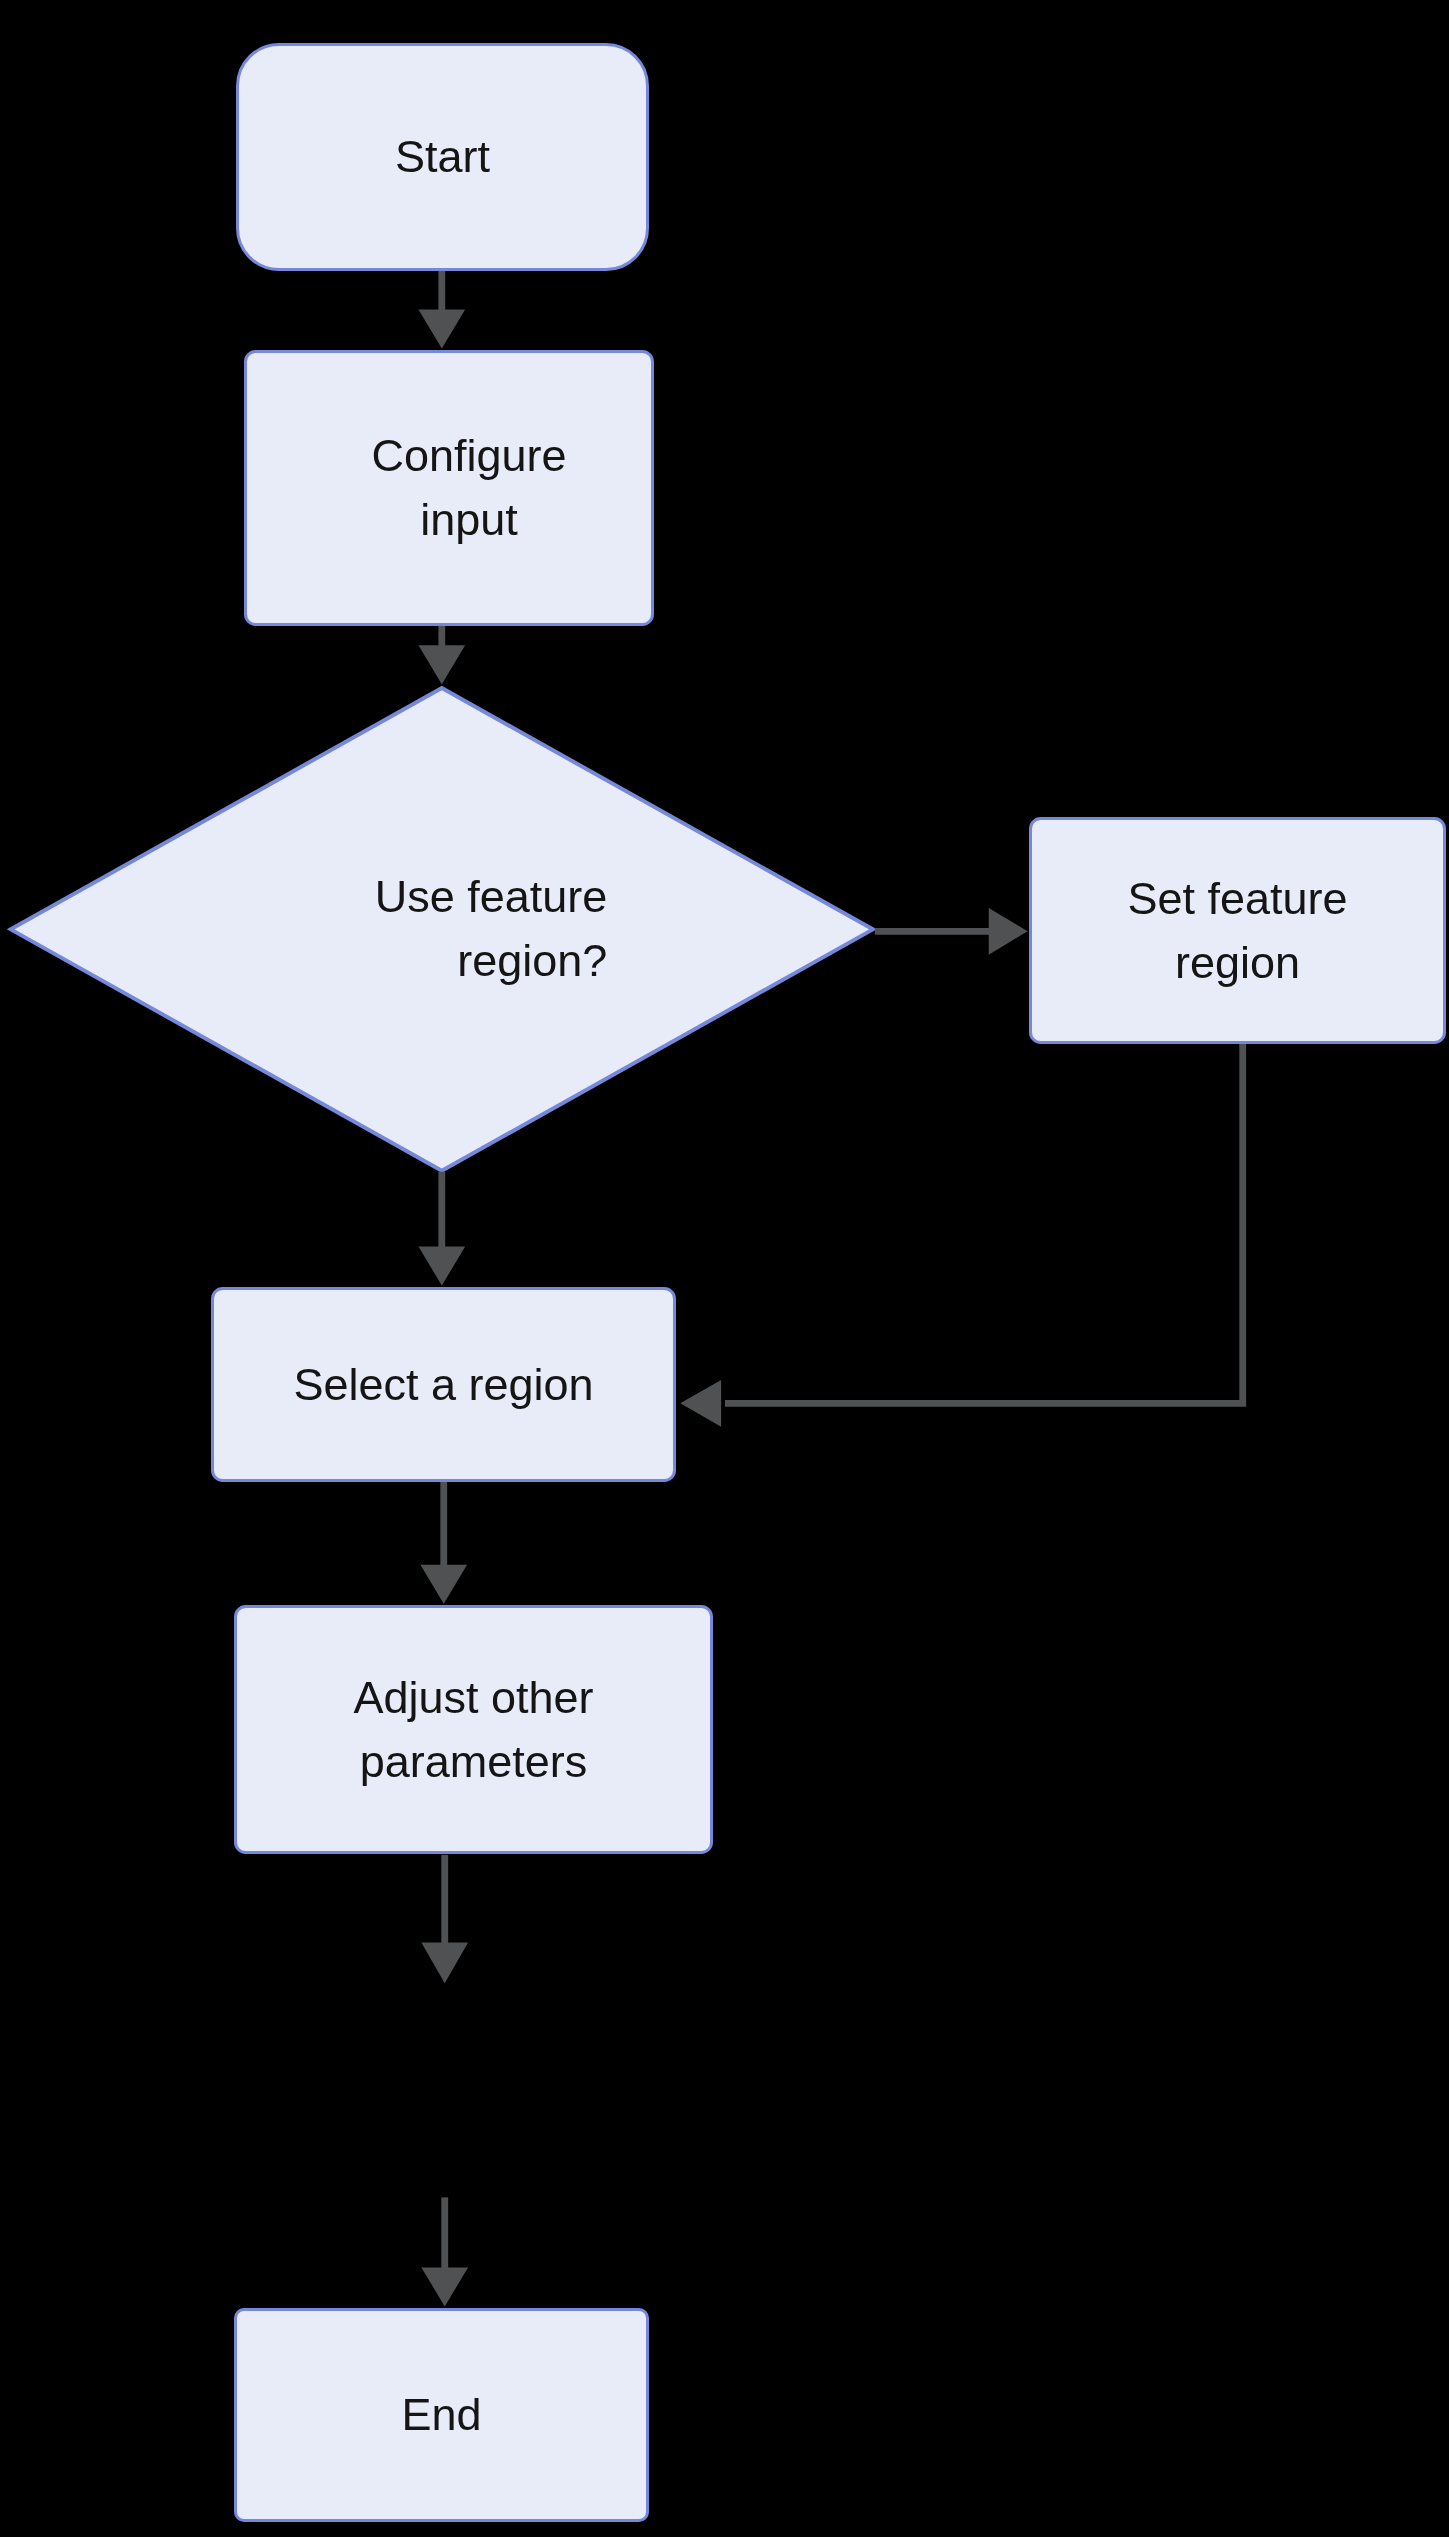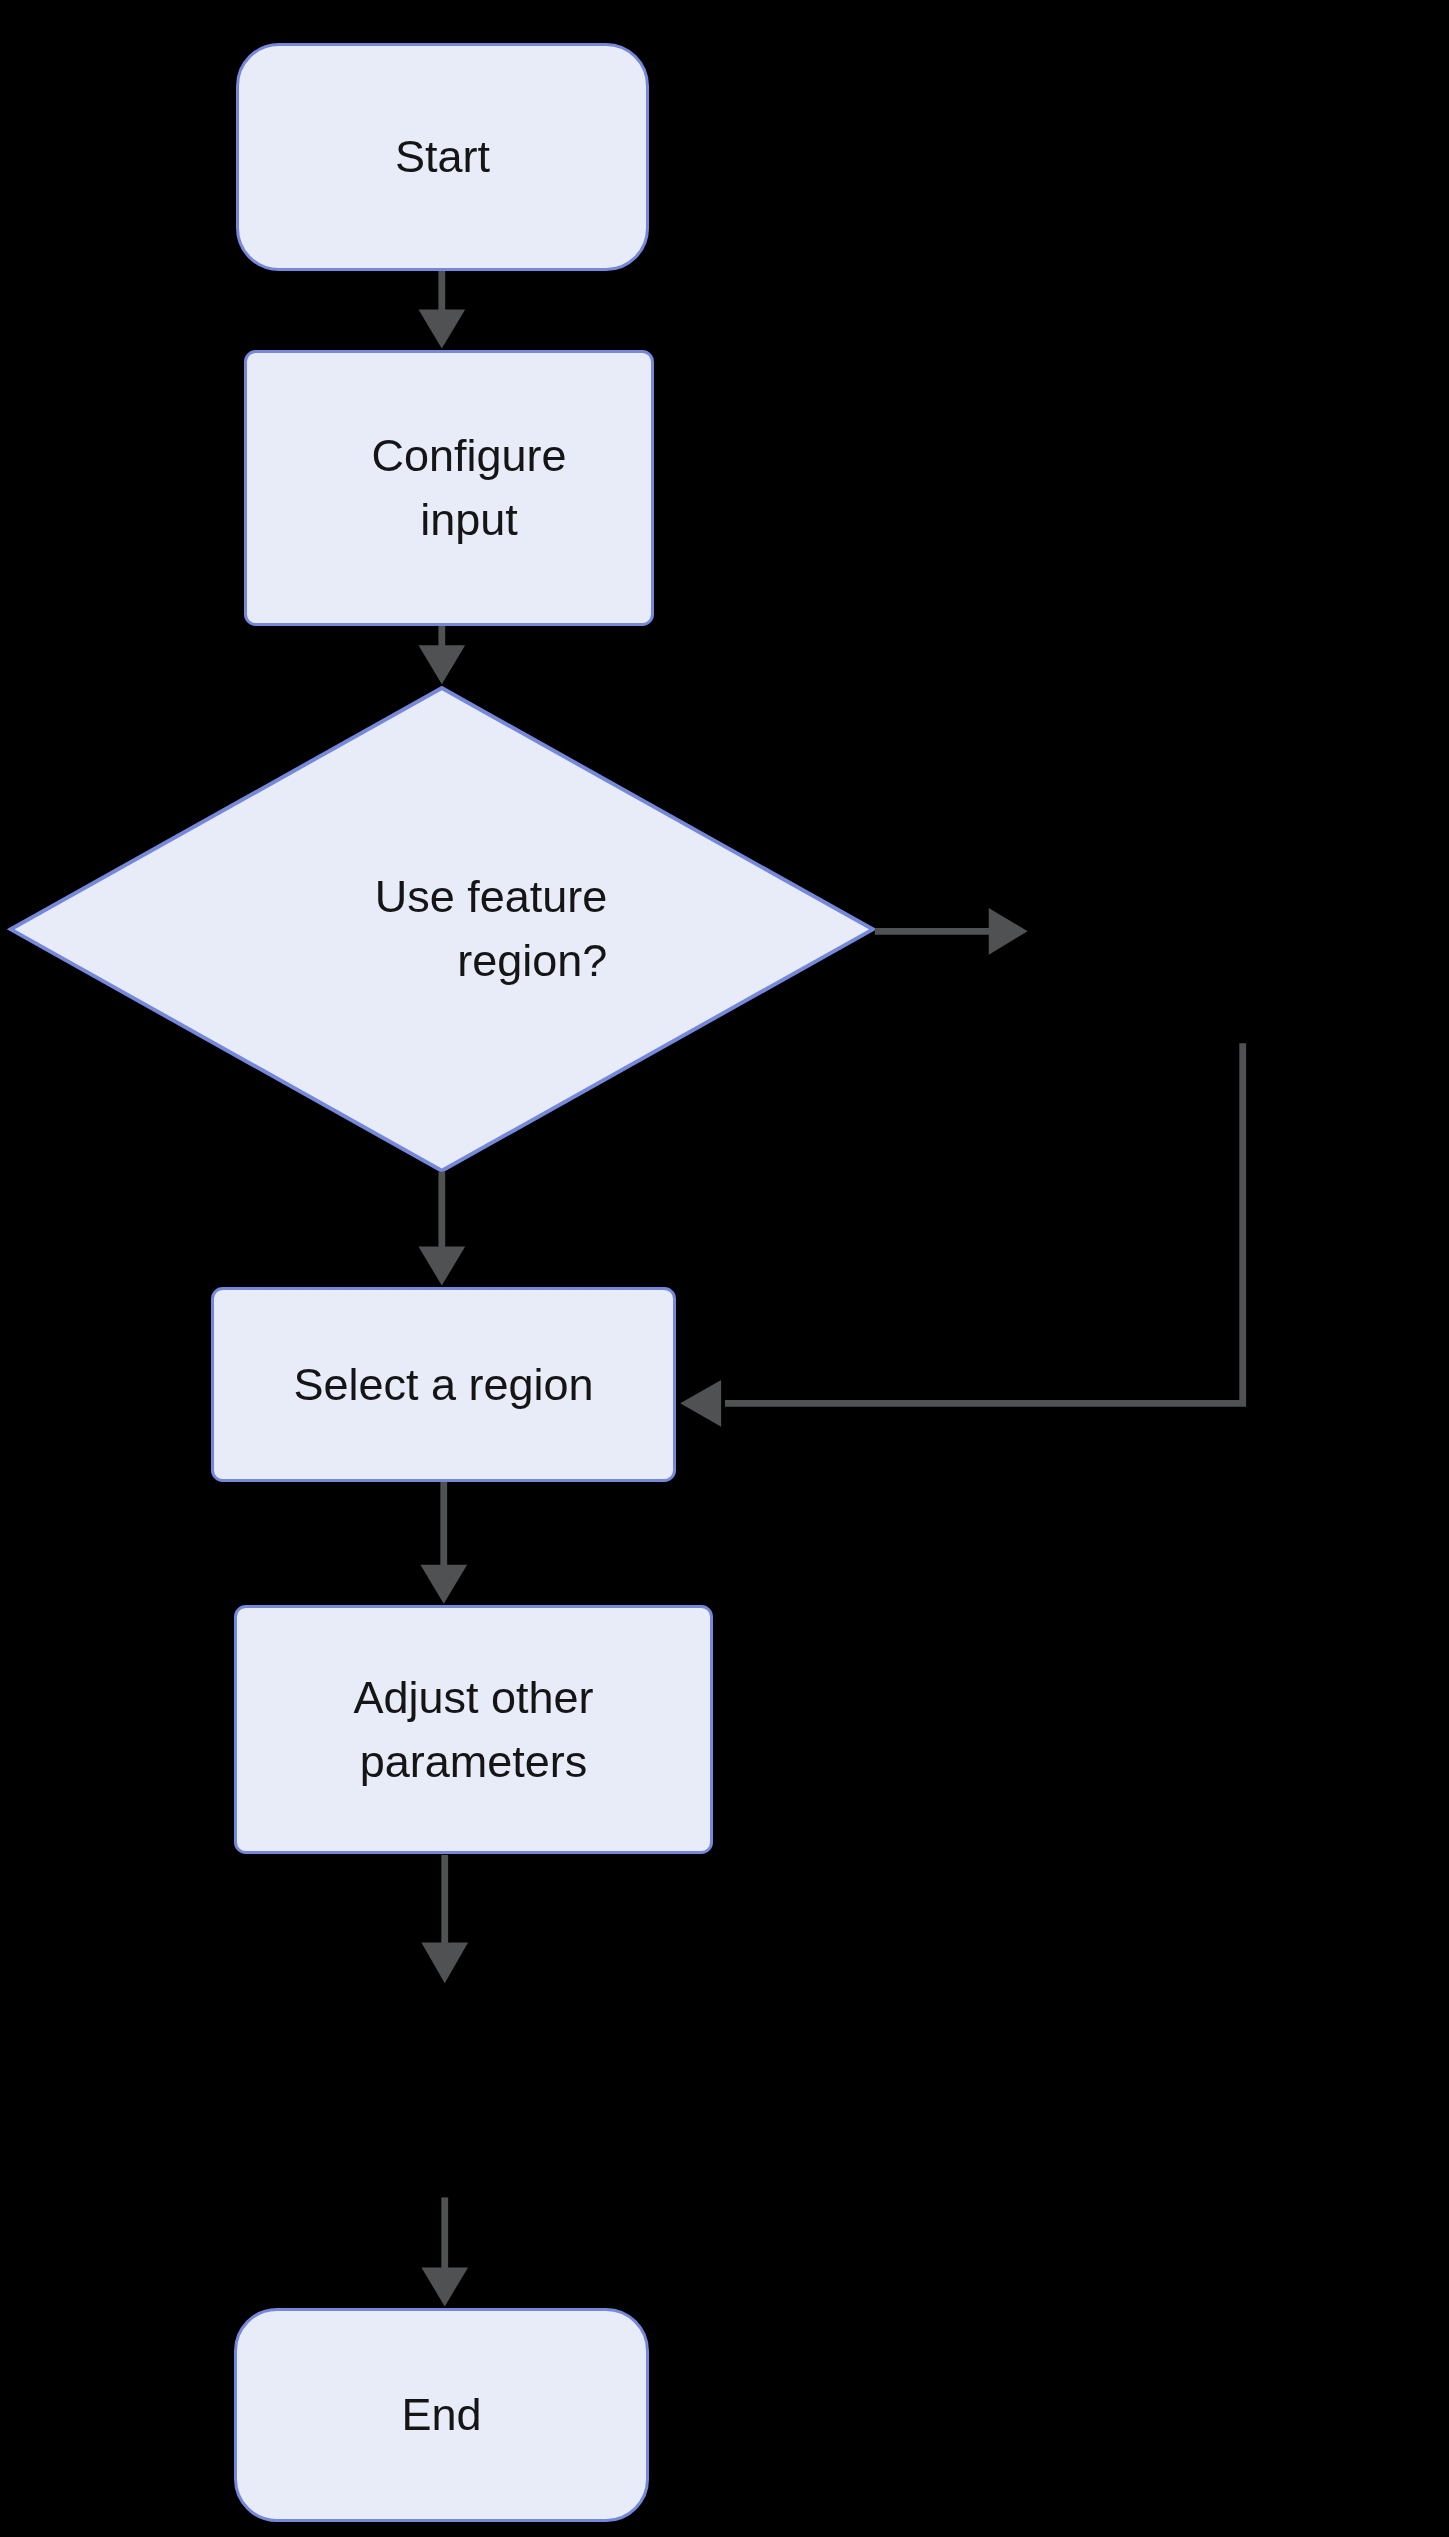--- a/index.html
+++ b/index.html
@@ -98,28 +98,31 @@
   </div>
 
   <div class="node process" style="left:244px;top:350px;width:410px;height:276px;padding-left:40px;">
     <span class="label w280">Configure input</span>
   </div>
 
   <div class="node decision" style="left:6.8px;top:686px;width:870px;height:486px;">
     <span class="label w340">Use feature region?</span>
   </div>
 
+  <div class="node process" style="left:1029px;top:817px;width:417px;height:227px;">
+    <span class="label w300">Set feature region</span>
+  </div>
 
   <div class="node process" style="left:211px;top:1287px;width:465px;height:195px;">
     <span class="label w460">Select a region</span>
   </div>
 
   <div class="node process" style="left:234px;top:1605px;width:479px;height:249px;justify-content:center;">
     <span class="label w330">Adjust other parameters</span>
   </div>
 
 
-  <div class="node terminator" style="left:234px;top:2308px;width:415px;height:214px;">
+  <div class="node terminator" style="left:234px;top:2308px;width:415px;height:214px;border-radius:10px;">
     <span class="label">End</span>
   </div>
 
 </div>
 
 
 </body></html>

